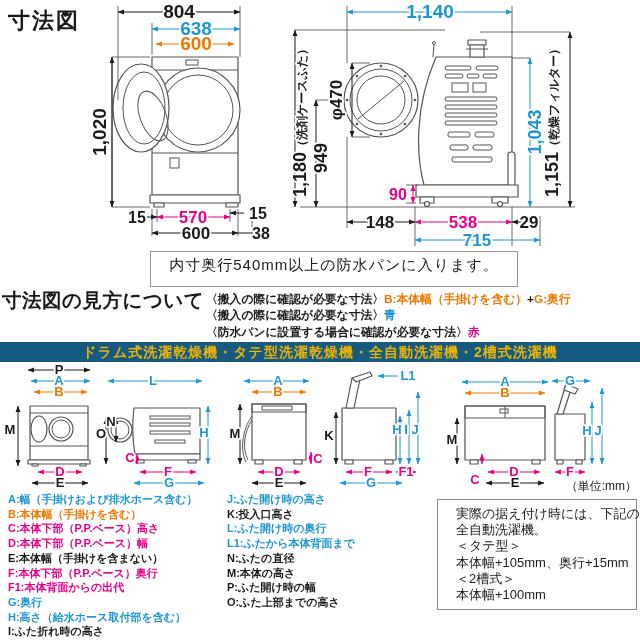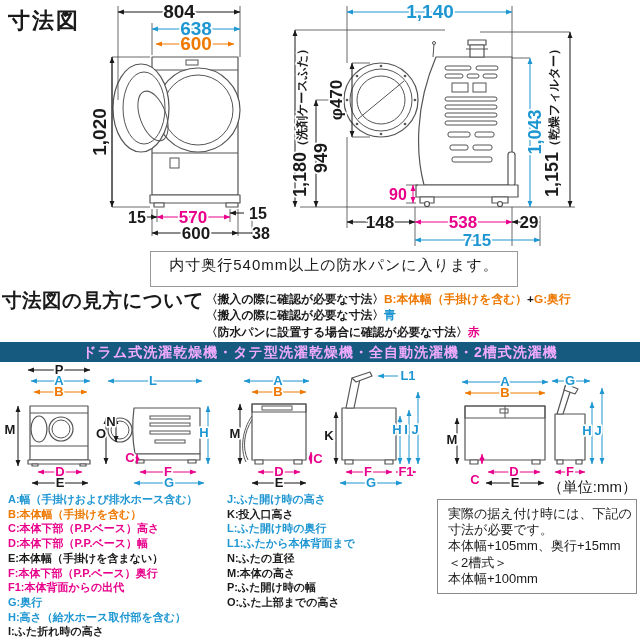--- a/index.html
+++ b/index.html
@@ -11,29 +11,29 @@
   body{font-family:"Liberation Sans","DejaVu Sans",sans-serif;color:var(--ink);position:relative;}
   .abs{position:absolute;}
   .title{left:8px;top:6px;font-size:22px;font-weight:bold;letter-spacing:2px;}
   .top-svg{left:0;top:0;}
   .mini-svg{left:0;top:362px;}
   .wp-note{left:150px;top:251px;width:368px;height:36px;border:1px solid #999;
            font-size:15px;line-height:25px;text-align:center;letter-spacing:1px;}
   .howto-heading{left:2px;top:287px;font-size:19.5px;font-weight:bold;letter-spacing:0.5px;}
   .howto-lines{left:206px;top:291px;font-size:11.8px;line-height:16.4px;font-weight:bold;white-space:nowrap;}
   .c-b{color:var(--blue);} .c-o{color:var(--orange);} .c-m{color:var(--magenta);} .c-k{color:var(--ink);}
-  .bar{left:0;top:342px;width:640px;height:20px;background:var(--bar_bg);color:#f0abfc;
+  .bar{left:0;top:342px;width:640px;height:20px;background:var(--bar_bg);color:#eab308;
        font-size:14px;font-weight:bold;text-align:center;line-height:20px;letter-spacing:1px;}
   .legend-col{font-size:11px;font-weight:bold;line-height:14.7px;white-space:nowrap;}
   .legend-left{left:8px;top:492px;}
   .legend-right{left:227px;top:492px;}
   .li-indent{padding-left:21px;}
-  .unit{left:545px;top:478px;width:92px;font-size:15px;text-align:right;}
+  .unit{left:545px;top:478px;width:92px;font-size:12px;text-align:right;}
   .install-box{left:437px;top:499px;width:200px;border:1.5px solid #8a8a8a;
-               padding:6px 10px;font-size:13px;line-height:16.2px;white-space:nowrap;}
+               padding:6px 18px;font-size:13px;line-height:16.2px;white-space:nowrap;}
   
   svg text{font-family:"Liberation Sans","DejaVu Sans",sans-serif;}
   .ht{paint-order:stroke;stroke:#fff;stroke-width:3.5px;stroke-linejoin:round;font-weight:bold;}
   .t-k{fill:var(--ink);} .t-b{fill:var(--blue);} .t-o{fill:var(--orange);} .t-m{fill:var(--magenta);}
   .f19{font-size:19px;} .f18{font-size:18px;} .f17{font-size:17px;} .f16{font-size:16px;}
   .f13{font-size:13px;} .f12{font-size:12px;}
   .ol{fill:#fff;stroke:var(--line);stroke-width:1.2;stroke-linejoin:round;}
   .ol2{fill:none;stroke:var(--line);stroke-width:1;}
   .dlk{stroke:var(--ink);stroke-width:1;fill:none;}
   .dlb{stroke:var(--blue);stroke-width:1;fill:none;}
@@ -374,17 +374,18 @@
   <div class="c-b">L:ふた開け時の奥行</div>
   <div class="c-b">L1:ふたから本体背面まで</div>
   <div class="c-k">N:ふたの直径</div>
   <div class="c-k">M:本体の高さ</div>
   <div class="c-k">P:ふた開け時の幅</div>
   <div class="c-k">O:ふた上部までの高さ</div>
 </div>
 
 <div class="abs install-box">
   <div>実際の据え付け時には、下記の</div>
-  <div>寸法が必要です。</div>
+  <div>全自動洗濯機。</div>
+  <div>＜タテ型＞</div>
   <div>本体幅+105mm、奥行+15mm</div>
   <div>＜2槽式＞</div>
   <div>本体幅+100mm</div>
 </div>
 
 </body></html>

